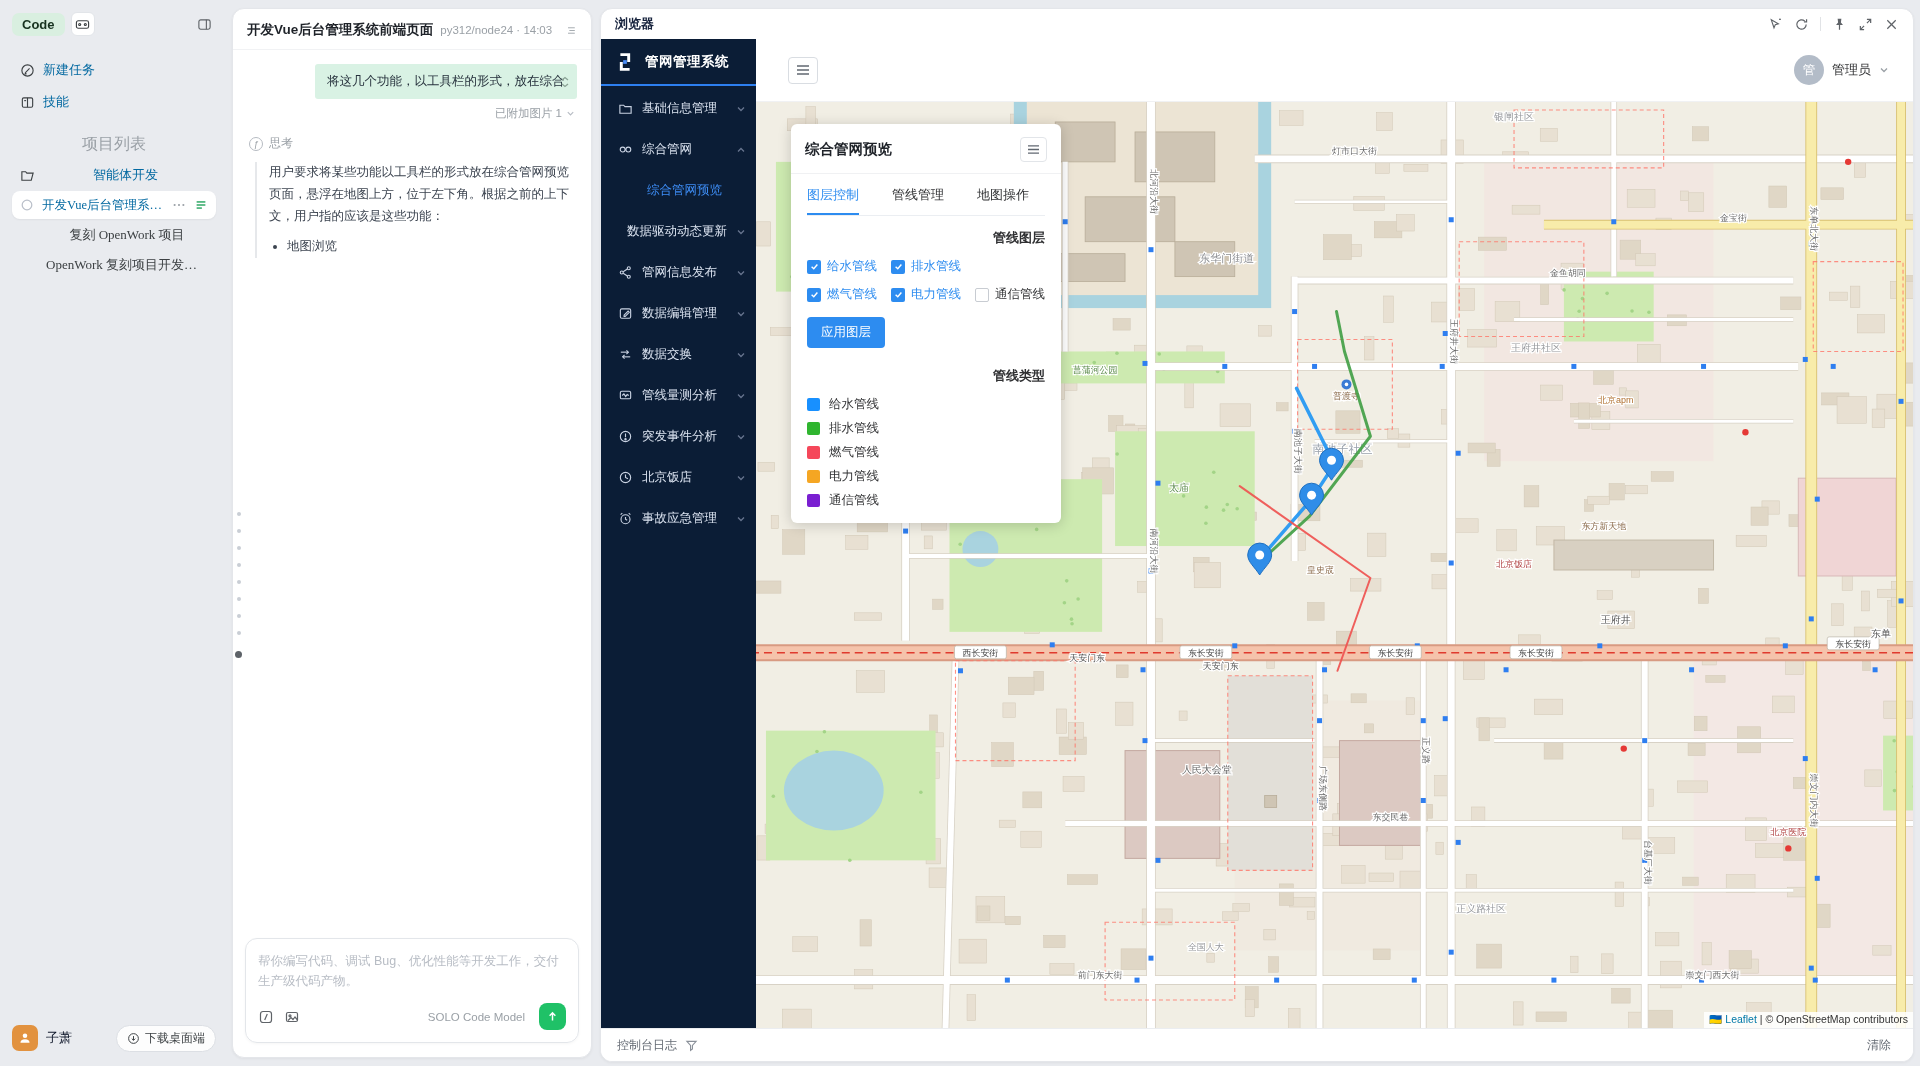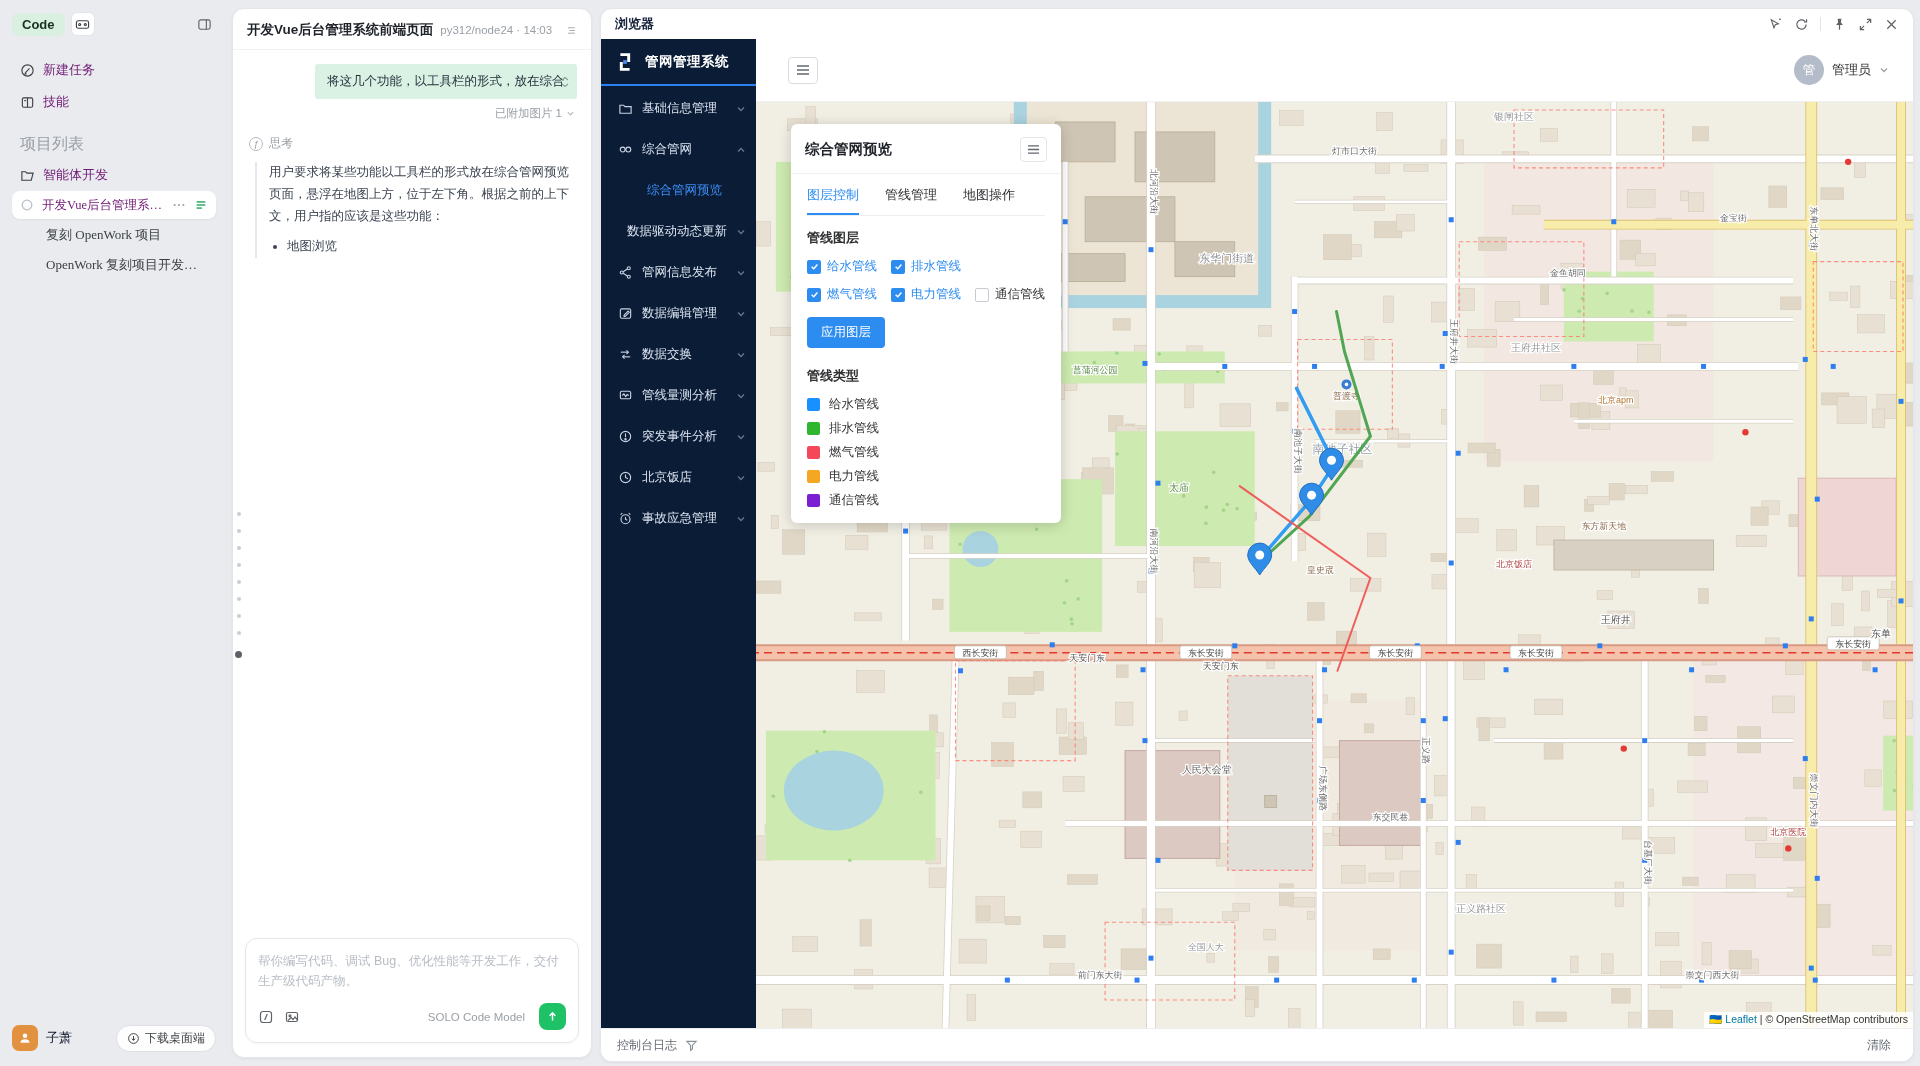--- a/index.html
+++ b/index.html
@@ -2,27 +2,27 @@
 <html><head>
 <meta charset="utf-8">
 <style>
   html,body{margin:0;padding:0;background:#e9ebef;font-family:"Liberation Sans","DejaVu Sans",sans-serif;}
   *{box-sizing:border-box;}
   #app{position:relative;width:1920px;height:1066px;overflow:hidden;background:#e9ebef;color:#1f2329;}
   svg{display:block;}
   .spacer{flex:1;}
 
   
-  .lsb{position:absolute;left:0;top:0;width:228px;height:1066px;padding:10px 12px;display:flex;flex-direction:column;}
+  .lsb{position:absolute;left:0;top:0;width:228px;height:1066px;padding:10px 12px;display:flex;flex-direction:column;text-align:center;}
   .lsb-top{display:flex;align-items:center;gap:6px;height:28px;}
   .code-badge{background:#d9efe0;color:#17321f;font-weight:bold;font-size:13px;padding:4px 10px;border-radius:7px;}
   .sq-btn{width:24px;height:24px;background:#fff;border:1px solid #e2e5e9;border-radius:6px;display:flex;align-items:center;justify-content:center;}
   .ghost-btn{width:24px;height:24px;display:flex;align-items:center;justify-content:center;border-radius:6px;}
   .lsb-nav{margin-top:18px;display:flex;flex-direction:column;gap:4px;}
-  .lsb-item{display:flex;align-items:center;gap:8px;height:28px;padding:0 8px;border-radius:8px;font-size:13px;color:#701a75;cursor:default;}
+  .lsb-item{display:flex;align-items:center;gap:8px;height:28px;padding:0 8px;border-radius:8px;font-size:13px;color:#0369a1;cursor:default;}
   .lsb-section{margin:18px 8px 6px;font-size:16px;color:#9aa0a6;}
   .proj{display:flex;flex-direction:column;gap:2px;}
   .proj .active{background:#fff;box-shadow:0 1px 2px rgba(0,0,0,.05);}
   .proj .active .pname{font-size:12.5px;}
   .pname{white-space:nowrap;overflow:hidden;text-overflow:ellipsis;flex:1;font-family:Liberation Serif, serif;}
   .proj .sub{padding-left:34px;color:#3c4043;}
   .lsb-bottom{margin-top:auto;display:flex;align-items:center;gap:8px;height:36px;}
   .avatar-sq{width:26px;height:26px;border-radius:7px;background:#e2923f;display:flex;align-items:center;justify-content:center;}
   .uname{font-size:13px;color:#0f172a;}
   .dl-pill{margin-left:auto;display:flex;align-items:center;gap:5px;background:#fdfdfd;border:1px solid #dcdfe4;border-radius:14px;padding:4px 10px;font-size:12px;color:#3c4043;}
@@ -81,24 +81,24 @@
   .b-footer{height:33px;border-top:1px solid #ebedf0;display:flex;align-items:center;padding:0 16px;gap:8px;background:#fff;}
   .foot-label{font-size:12px;color:#646a73;}
   .clear-btn{margin-left:auto;font-size:12px;color:#646a73;background:none;border:none;cursor:pointer;}
 
   
   .panel{position:absolute;left:35px;top:22px;width:270px;background:#fff;border-radius:6px;box-shadow:0 2px 14px rgba(0,0,0,.18);z-index:10;}
   .p-head{display:flex;align-items:center;justify-content:space-between;padding:13px 14px 11px;border-bottom:1px solid #f0f1f3;}
   .p-title{font-size:14.5px;font-weight:bold;color:#1f2329;}
   .p-menu{width:27px;height:25px;border:1px solid #e2e5e9;border-radius:4px;background:#fff;display:flex;align-items:center;justify-content:center;cursor:pointer;}
   .p-body{padding:12px 16px 14px;}
-  .p-tabs{display:flex;gap:26px;border-bottom:1px solid #ebeef2;margin-bottom:13px;}
+  .p-tabs{display:flex;gap:33px;border-bottom:1px solid #ebeef2;margin-bottom:13px;}
   .tab{font-size:13px;color:#303133;padding-bottom:9px;border-bottom:2px solid transparent;cursor:pointer;}
   .tab.active{color:#2d8cf0;border-bottom-color:#2d8cf0;}
-  .p-sec{font-size:13px;font-weight:bold;color:#303133;margin:4px 0 11px;}
+  .p-sec{font-size:13px;font-weight:bold;color:#303133;margin:4px 0 11px;text-align:right;}
   .chk-grid{display:grid;grid-template-columns:84px 84px auto;row-gap:11px;margin-bottom:14px;}
   .chk{display:flex;align-items:center;gap:6px;cursor:pointer;}
   .chk .box{width:14px;height:14px;border-radius:2px;display:flex;align-items:center;justify-content:center;flex-shrink:0;}
   .chk .box.checked{background:#2d8cf0;}
   .chk .box.unchecked{background:#fff;border:1px solid #c8ccd2;}
   .chk .lb{font-size:12.5px;color:#2d8cf0;white-space:nowrap;}
   .chk.off .lb{color:#303133;}
   .apply{background:#2d8cf0;color:#fff;font-size:12.5px;border:none;border-radius:4px;padding:7px 14px;margin-bottom:15px;cursor:pointer;}
   .legend{display:flex;flex-direction:column;gap:7px;}
   .lg-row{display:flex;align-items:center;gap:9px;}

